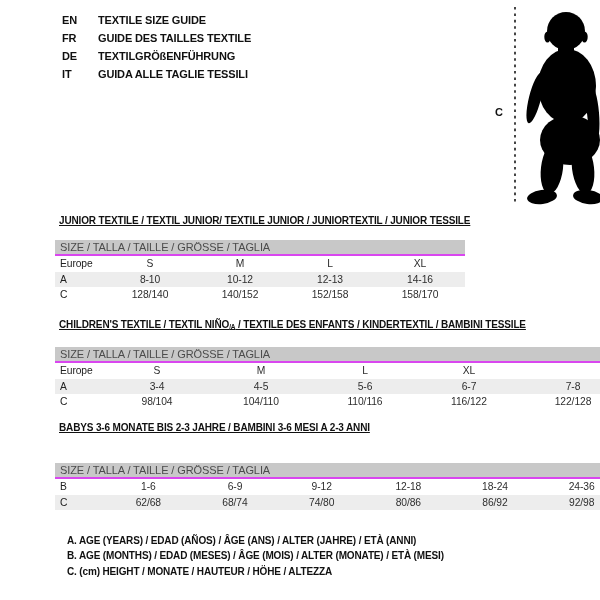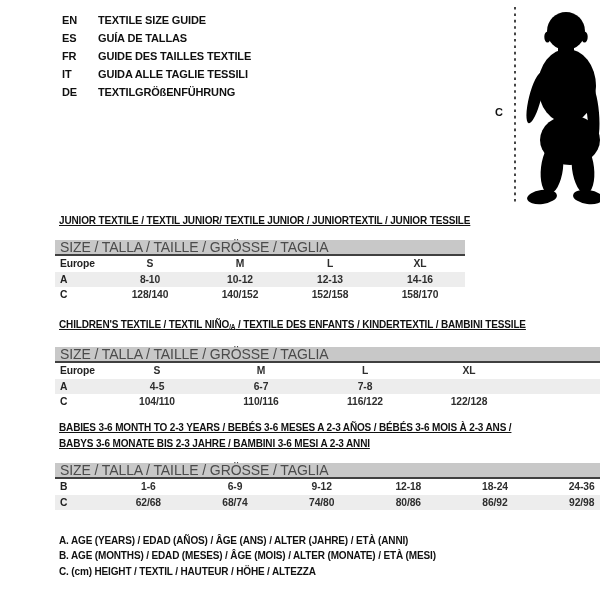--- a/index.html
+++ b/index.html
@@ -16,60 +16,56 @@
   .height-label{position:absolute;left:455px;top:106px;font-weight:bold;font-size:11px;color:#111;}
   .baby{position:absolute;left:485px;top:10px;}
   
   .sec-title{position:absolute;left:19px;font-weight:bold;font-size:10px;line-height:16px;
     letter-spacing:-0.15px;color:#111;white-space:nowrap;text-decoration:underline;}
   .sec-title .subscript{font-size:6.5px;vertical-align:-1px;}
   
   .size-table{position:absolute;left:15px;}
   .w-junior{width:410px;}
   .w-wide{width:570px;}
-  .size-bar{height:14px;line-height:14px;background:#c8c8c8;border-bottom:2px solid #404040;
-    font-size:14px;color:#4b4b4b;padding-left:5px;letter-spacing:-0.1px;}
+  .size-bar{height:14px;line-height:14px;background:#c8c8c8;border-bottom:2px solid #d946ef;
+    font-size:11px;color:#4b4b4b;padding-left:5px;letter-spacing:-0.1px;}
   .trow{display:grid;height:15.5px;line-height:15.5px;font-size:10.3px;color:#2e2e2e;
-    letter-spacing:-0.1px;font-weight:bold;}
+    letter-spacing:-0.1px;}
   .cols4{grid-template-columns:50px repeat(4,1fr);}
   .cols5{grid-template-columns:50px repeat(5,1fr);}
   .cols6{grid-template-columns:50px repeat(6,1fr);}
   .trow span{text-align:center;}
   .trow .lbl{text-align:left;padding-left:5px;color:#222;}
   .stripe{background:#ededed;}
   
-  .footnotes{position:absolute;left:19px;top:533px;}
+  .footnotes{position:absolute;left:27px;top:533px;}
   .footnote{font-weight:bold;font-size:10px;line-height:15.4px;letter-spacing:-0.15px;color:#111;
     white-space:nowrap;}
 </style>
 </head>
 <body>
 
 <div id="stage">
 
   <div class="lang-block">
     <div class="lang-row">
       <span>EN</span>
       <span>TEXTILE SIZE GUIDE</span>
     </div>
     <div class="lang-row">
-      <span>ES</span>
-      <span>GUÍA DE TALLAS</span>
-    </div>
-    <div class="lang-row">
       <span>FR</span>
       <span>GUIDE DES TAILLES TEXTILE</span>
     </div>
     <div class="lang-row">
+      <span>DE</span>
+      <span>TEXTILGRÖßENFÜHRUNG</span>
+    </div>
+    <div class="lang-row">
       <span>IT</span>
       <span>GUIDA ALLE TAGLIE TESSILI</span>
-    </div>
-    <div class="lang-row">
-      <span>DE</span>
-      <span>TEXTILGRÖßENFÜHRUNG</span>
     </div>
   </div>
 
   <svg class="measure-line" width="6" height="200" viewBox="0 0 6 200">
     <line x1="3" y1="1" x2="3" y2="199" stroke="#3c3c3c" stroke-width="1.9" stroke-dasharray="2.6 3.8"></line>
   </svg>
   <div class="height-label">C</div>
   <svg class="baby" width="80" height="195" viewBox="0 0 80 195">
     <g fill="#000">
       <circle cx="41" cy="21" r="19"></circle>
@@ -118,35 +114,37 @@
     <div class="size-bar">SIZE / TALLA / TAILLE / GRÖSSE / TAGLIA</div>
     <div class="trow cols5">
       <span class="lbl">Europe</span>
       <span>S</span>
       <span>M</span>
       <span>L</span>
       <span>XL</span>
     </div>
     <div class="trow cols5 stripe">
       <span class="lbl">A</span>
+      <span>3-4</span>
       <span>4-5</span>
+      <span>5-6</span>
       <span>6-7</span>
       <span>7-8</span>
     </div>
     <div class="trow cols5">
       <span class="lbl">C</span>
+      <span>98/104</span>
       <span>104/110</span>
       <span>110/116</span>
       <span>116/122</span>
       <span>122/128</span>
     </div>
   </div>
 
   <div class="sec-title" style="top:420px;">
-    <div>BABIES 3-6 MONTH TO 2-3 YEARS / BEBÉS 3-6 MESES A 2-3 AÑOS / BÉBÉS 3-6 MOIS À 2-3 ANS /</div>
     <div>BABYS 3-6 MONATE BIS 2-3 JAHRE / BAMBINI 3-6 MESI A 2-3 ANNI</div>
   </div>
   <div class="size-table w-wide" style="top:463px;">
     <div class="size-bar">SIZE / TALLA / TAILLE / GRÖSSE / TAGLIA</div>
     <div class="trow cols6">
       <span class="lbl">B</span>
       <span>1-6</span>
       <span>6-9</span>
       <span>9-12</span>
       <span>12-18</span>
@@ -160,16 +158,16 @@
       <span>74/80</span>
       <span>80/86</span>
       <span>86/92</span>
       <span>92/98</span>
     </div>
   </div>
 
   <div class="footnotes">
     <div class="footnote">A. AGE (YEARS) / EDAD (AÑOS) / ÂGE (ANS) / ALTER (JAHRE) / ETÀ (ANNI)</div>
     <div class="footnote">B. AGE (MONTHS) / EDAD (MESES) / ÂGE (MOIS) / ALTER (MONATE) / ETÀ (MESI)</div>
-    <div class="footnote">C. (cm) HEIGHT / TEXTIL / HAUTEUR / HÖHE / ALTEZZA</div>
+    <div class="footnote">C. (cm) HEIGHT / MONATE / HAUTEUR / HÖHE / ALTEZZA</div>
   </div>
 
 </div>
 
 </body></html>

